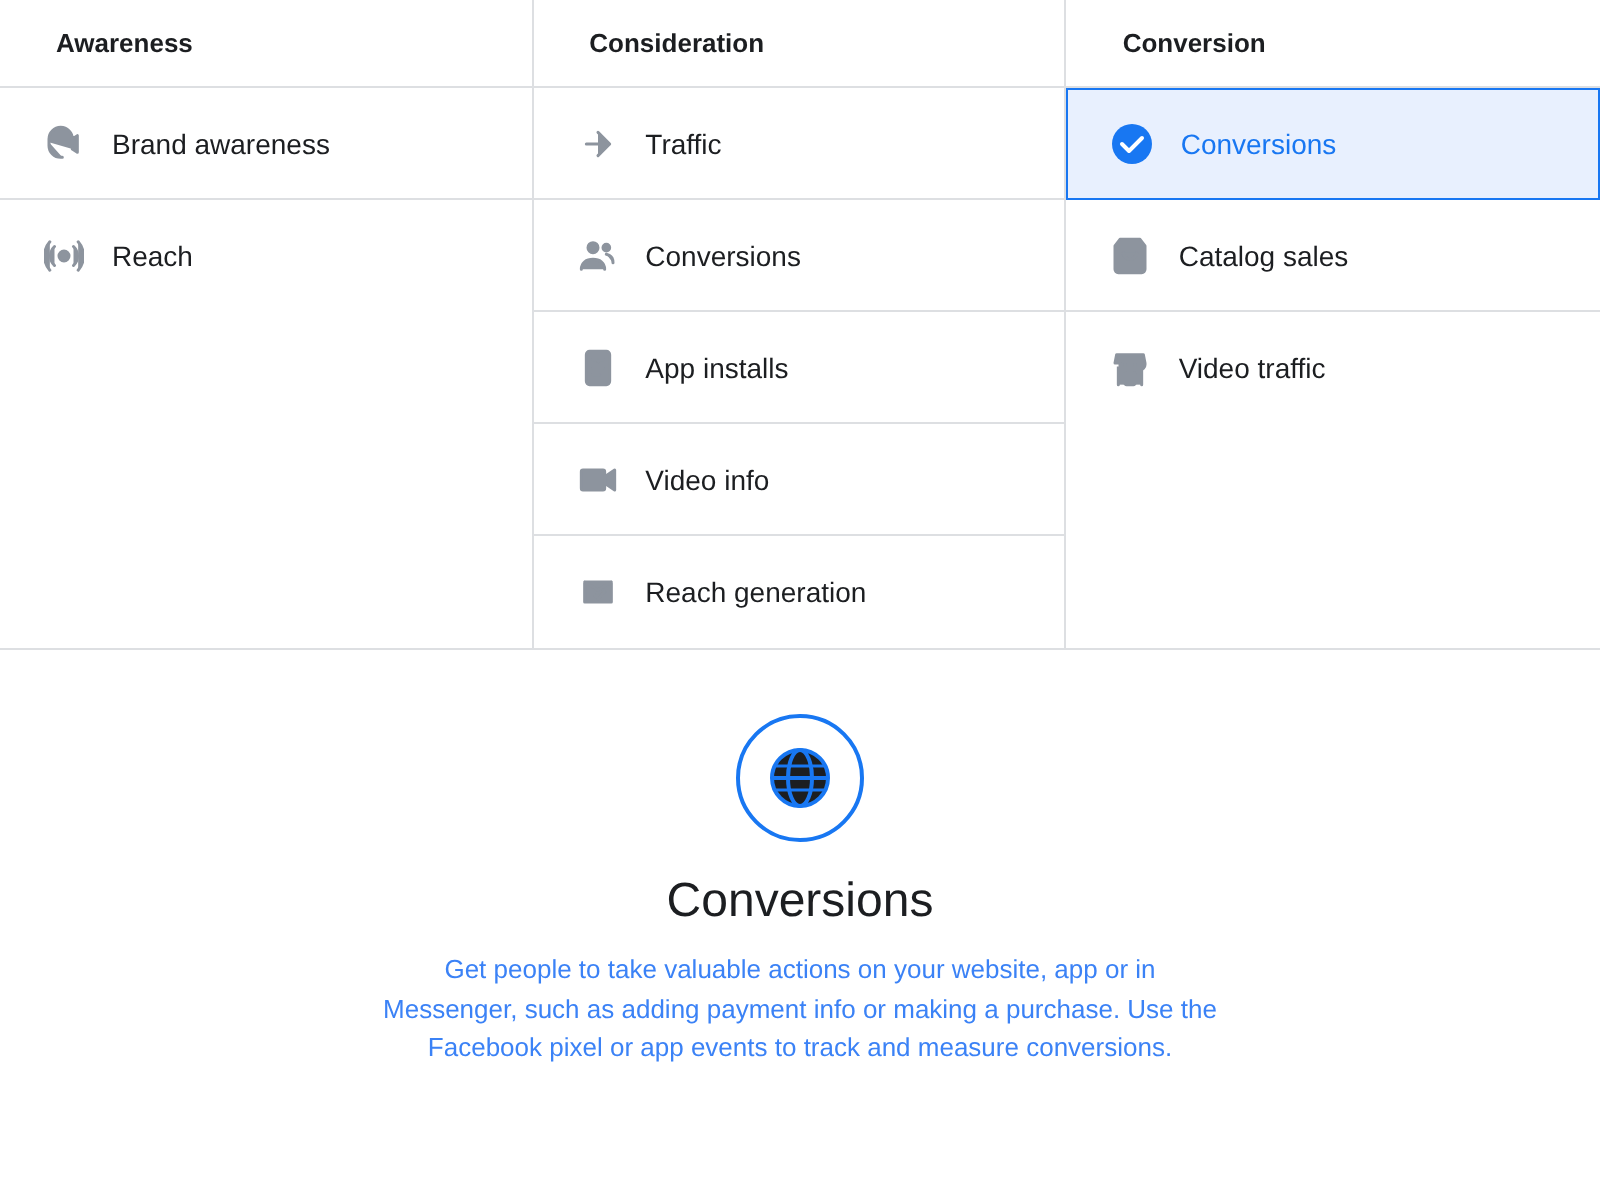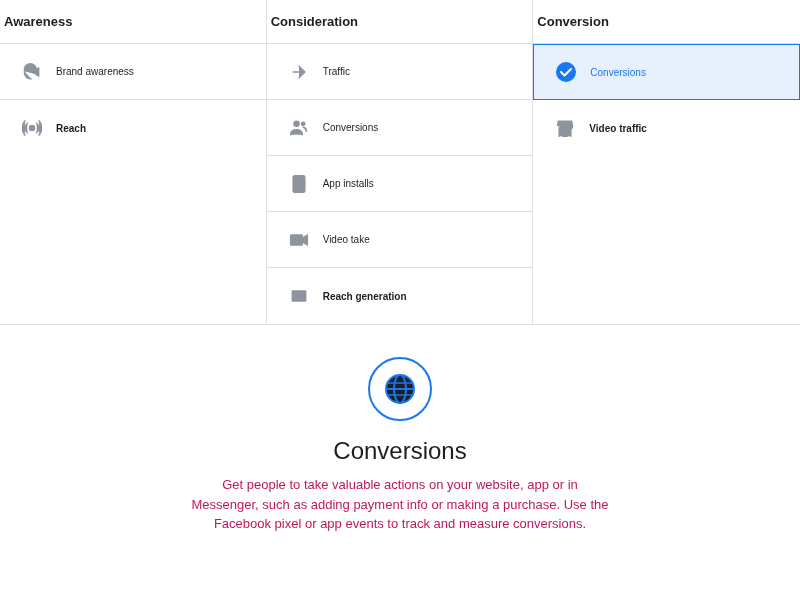--- a/index.html
+++ b/index.html
@@ -24,60 +24,59 @@
     }
 
     .column {
       border-right: 1px solid #dddfe2;
     }
     .column:last-child {
       border-right: none;
     }
 
     .column-header {
-      padding: 14px 4px;
+      padding: 14px 28px;
       font-weight: 600;
       font-size: 13px;
       color: #1c1e21;
       border-bottom: 1px solid #dddfe2;
       background: #fff;
     }
 
     .objective-item {
       display: flex;
       align-items: center;
       padding: 14px 20px;
       border-bottom: 1px solid #dddfe2;
       cursor: pointer;
       background: #fff;
       transition: background 0.1s;
       min-height: 56px;
     }
     .objective-item:last-child {
       border-bottom: none;
-      font-weight: bold;
     }
     .objective-item.selected {
       background: #e8f0fe;
       border: 1.5px solid #1877f2;
     }
 
     .item-icon {
       width: 24px;
       height: 24px;
       margin-right: 12px;
       flex-shrink: 0;
       display: flex;
       align-items: center;
       justify-content: center;
       color: #8d949e;
     }
 
     .item-label {
-      font-size: 10px;
+      font-size: 14px;
       color: #1c1e21;
     }
     .objective-item.selected .item-label {
       color: #1877f2;
       font-weight: 500;
     }
 
     
     .bottom-section {
       padding: 32px 20px 24px;
@@ -99,21 +98,21 @@
 
     .conversion-title {
       font-size: 24px;
       font-weight: 400;
       color: #1c1e21;
       margin-bottom: 10px;
     }
 
     .conversion-description {
       font-size: 13px;
-      color: #be185d;
+      color: #3b82f6;
       text-align: center;
       max-width: 420px;
       line-height: 1.5;
       margin-bottom: 24px;
     }
 
     
     svg {
       fill: currentColor;
     }
@@ -186,21 +185,21 @@
         <span class="item-label">App installs</span>
       </div>
 
       <div class="objective-item">
         <span class="item-icon">
           <svg width="20" height="20" viewBox="0 0 24 24" fill="none" stroke="#8d949e" stroke-width="1.8">
             <rect x="2" y="6" width="14" height="12" rx="1"></rect>
             <path d="M16 10l6-4v12l-6-4V10z" stroke-linecap="round" stroke-linejoin="round"></path>
           </svg>
         </span>
-        <span class="item-label">Video take</span>
+        <span class="item-label">Video info</span>
       </div>
 
       <div class="objective-item">
         <span class="item-icon">
           <svg width="20" height="20" viewBox="0 0 24 24" fill="none" stroke="#8d949e" stroke-width="1.8">
             <path d="M4 6l8 5 8-5M4 6v12h16V6M4 6h16" stroke-linecap="round" stroke-linejoin="round"></path>
             <path d="M10 14l2 2 4-4" stroke-linecap="round" stroke-linejoin="round"></path>
           </svg>
         </span>
         <span class="item-label">Reach generation</span>
@@ -216,20 +215,30 @@
       <div class="objective-item selected">
         <span class="item-icon">
           <svg width="22" height="22" viewBox="0 0 22 22">
             <circle cx="11" cy="11" r="10" fill="#1877f2"></circle>
             <path d="M6 11l3.5 3.5L16 8" stroke="#fff" stroke-width="2" fill="none" stroke-linecap="round" stroke-linejoin="round"></path>
           </svg>
         </span>
         <span class="item-label">Conversions</span>
       </div>
 
+      <div class="objective-item">
+        <span class="item-icon">
+          <svg width="20" height="20" viewBox="0 0 24 24" fill="none" stroke="#8d949e" stroke-width="1.8">
+            <path d="M6 2L3 6v14a2 2 0 002 2h14a2 2 0 002-2V6l-3-4z" stroke-linecap="round" stroke-linejoin="round"></path>
+            <line x1="3" y1="6" x2="21" y2="6"></line>
+            <path d="M16 10a4 4 0 01-8 0" stroke-linecap="round"></path>
+          </svg>
+        </span>
+        <span class="item-label">Catalog sales</span>
+      </div>
 
       <div class="objective-item">
         <span class="item-icon">
           <svg width="20" height="20" viewBox="0 0 24 24" fill="none" stroke="#8d949e" stroke-width="1.8">
             <path d="M3 9l1-5h16l1 5v1a3 3 0 01-3 3 3 3 0 01-3-3 3 3 0 01-3 3 3 3 0 01-3-3 3 3 0 01-3 3V9z" stroke-linecap="round" stroke-linejoin="round"></path>
             <path d="M5 22V12h14v10" stroke-linecap="round"></path>
             <rect x="9" y="15" width="6" height="7" rx="1"></rect>
           </svg>
         </span>
         <span class="item-label">Video traffic</span>

